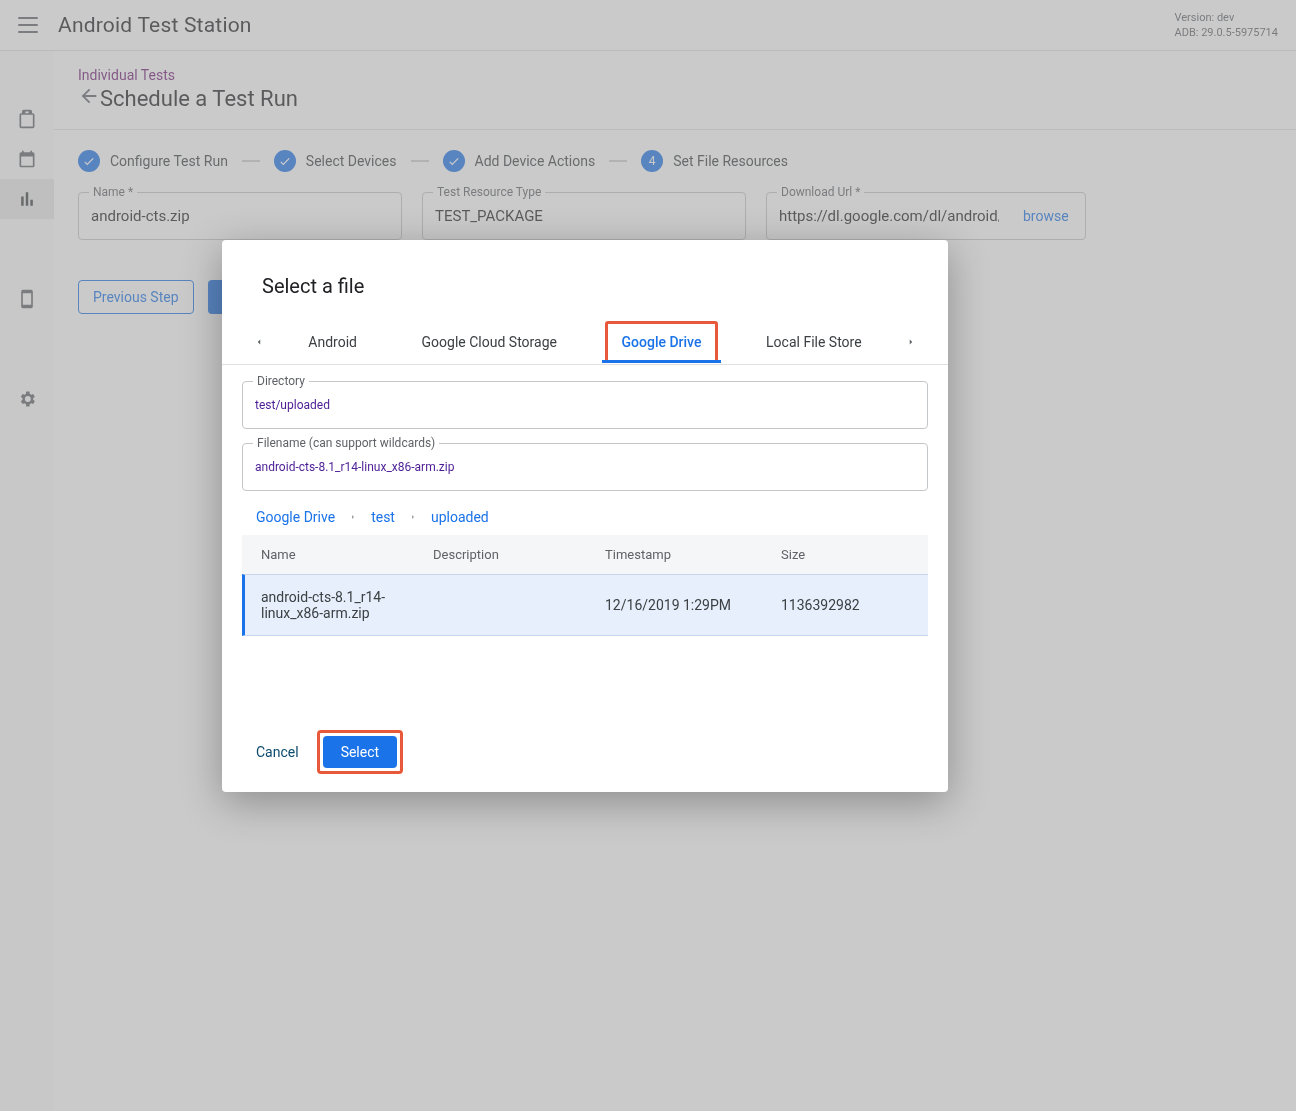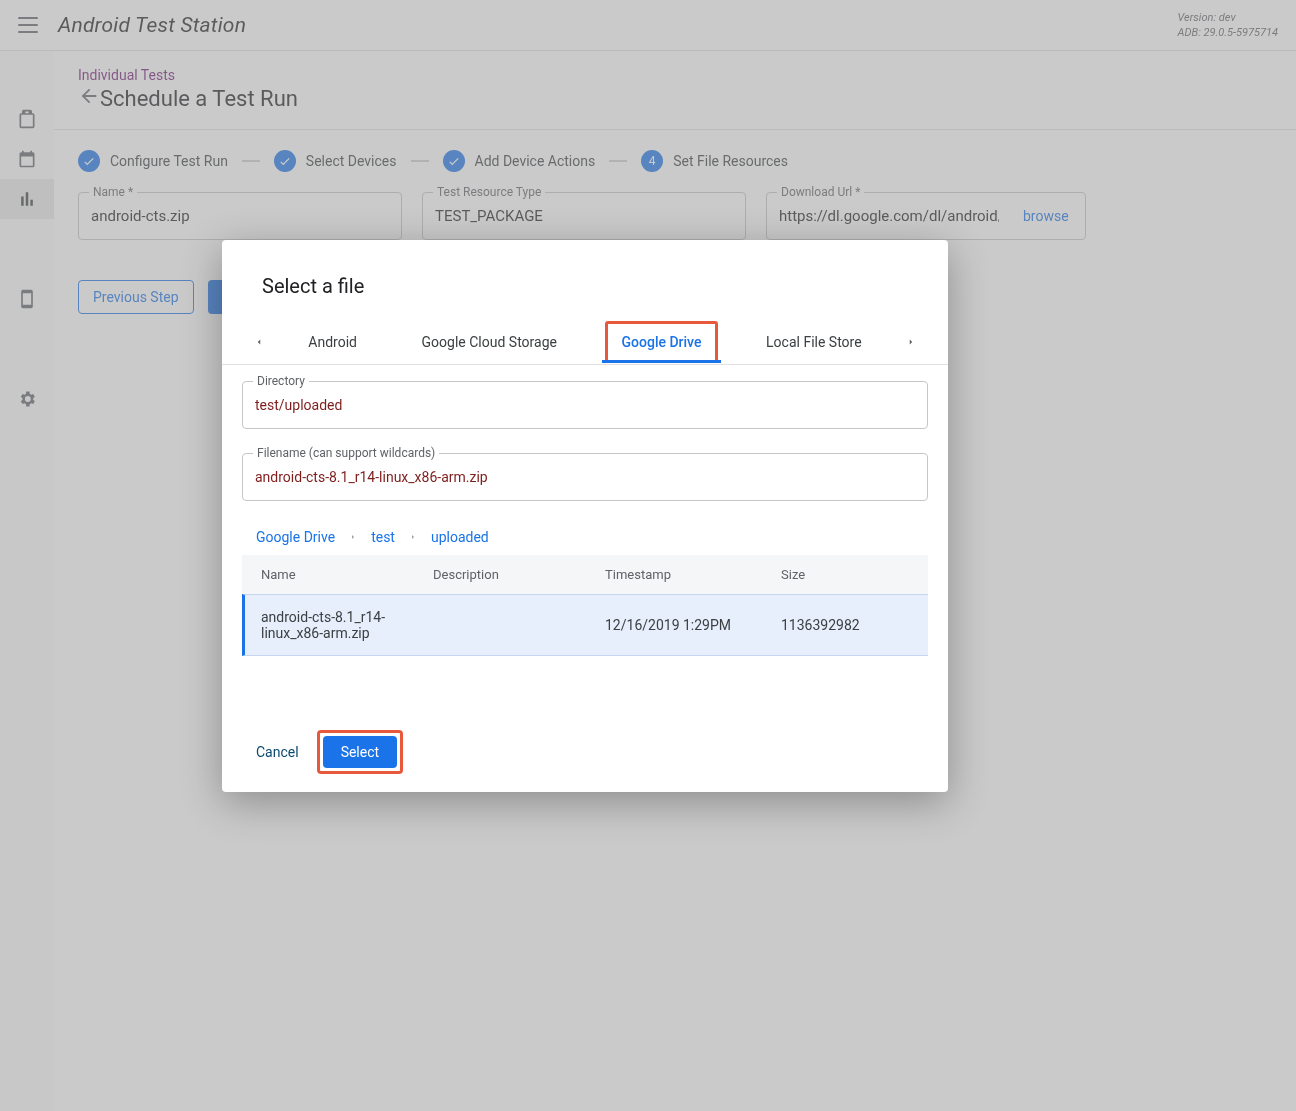--- a/index.html
+++ b/index.html
@@ -11,21 +11,20 @@
   background: rgba(150,150,150,0.5);
   z-index: 50;
 }
 
 
 .app-header {
   height: 51px;
   display: flex; align-items: center; justify-content: space-between;
   border-bottom: 1px solid #e0e0e0;
   padding: 0 18px;
-  font-style: italic;
 }
 .app-header .left { display: flex; align-items: center; gap: 20px; }
 .hamburger { width: 20px; height: 16px; display: flex; flex-direction: column; justify-content: space-between; cursor: pointer; }
 .hamburger span { height: 2px; background: #5f6368; border-radius: 1px; }
 .app-title { font-size: 21px; color: #202124; font-weight: 400; letter-spacing: 0.2px;}
 .version-block { font-size: 11px; color: #5f6368; text-align: left; line-height: 1.4; }
 
 
 .sidebar {
   position: absolute; top: 51px; left: 0; bottom: 0; width: 54px;
@@ -121,27 +120,27 @@
   content: ""; position: absolute; left: -4px; right: -4px; bottom: -1px;
   height: 3px; background: #1a73e8;
 }
 .tab.highlight-box {
   outline: 3px solid #e8593b; outline-offset: -2px; border-radius: 2px;
 }
 
 .modal-body { padding: 16px 20px 0 20px; flex: 1; display: flex; flex-direction: column; }
 .m-field {
   position: relative; border: 1px solid #c4c7c9; border-radius: 4px;
-  height: 48px; display: flex; align-items: center; padding: 0 12px; margin-bottom: 24px;
+  height: 48px; display: flex; align-items: center; padding: 0 12px; margin-bottom: 14px;
 }
 .m-field .label {
   position: absolute; top: -8px; left: 10px; font-size: 12px; color: #5f6368;
   background: #fff; padding: 0 4px;
 }
-.m-field input { border: none; outline: none; font-size: 14px; color: #7f1d1d; width: 100%; }
+.m-field input { border: none; outline: none; font-size: 12px; color: #4c1d95; width: 100%; }
 
 .bc-row { display: flex; align-items: center; gap: 14px; padding: 4px 14px 10px; font-size: 14px; }
 .bc-row .seg { color: #1a73e8; cursor: pointer; }
 .bc-row svg { width: 8px; height: 12px; fill: #9e9e9e; }
 
 .table {
   border-top: none;
 }
 .thead {
   display: flex; font-size: 13px; color: #5f6368; background: #f5f6f7;

